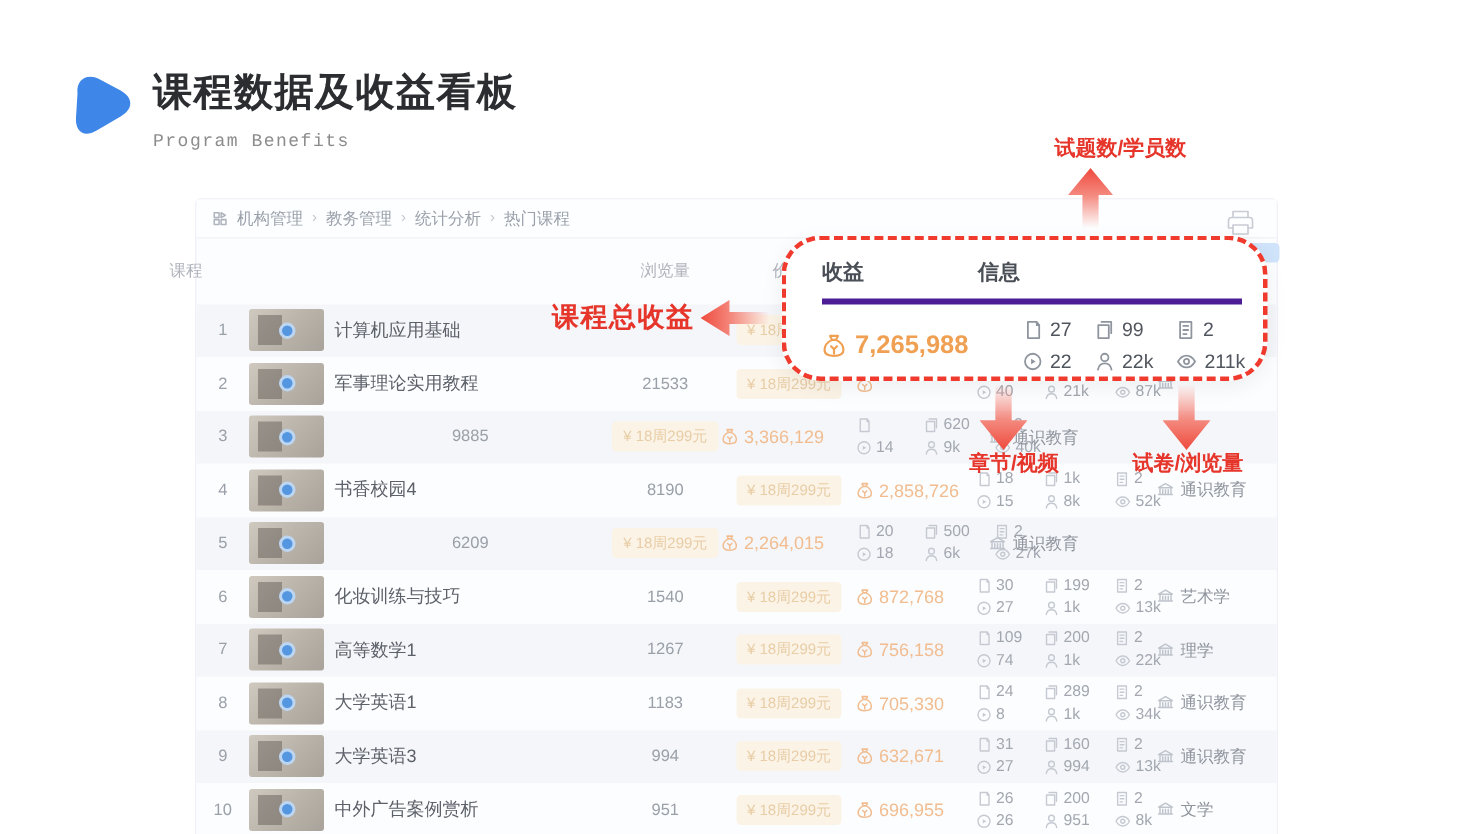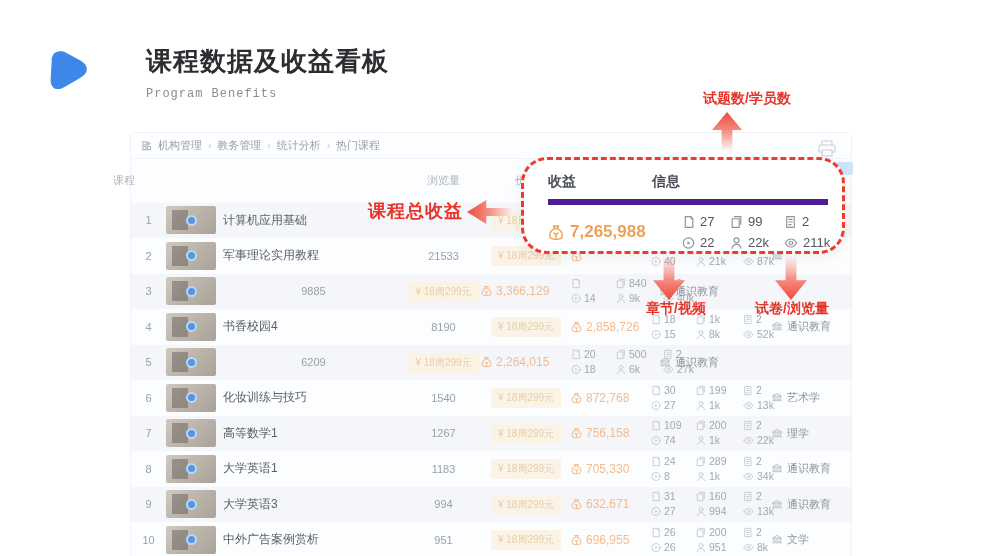--- a/index.html
+++ b/index.html
@@ -1,20 +1,20 @@
 <!DOCTYPE html>
 <html><head>
 <meta charset="utf-8">
 <style>
   * { margin:0; padding:0; box-sizing:border-box; }
   html,body { width:983px; height:556px; background:#fff; overflow:hidden;
               font-family:"Liberation Sans","DejaVu Sans",sans-serif; position:relative; }
 
   
-  .page-header { position:absolute; left:44px; top:44px; display:flex; align-items:flex-start;gap:44px; }
+  .page-header { position:absolute; left:44px; top:44px; display:flex; align-items:flex-start; }
   .logo { width:46px; height:46px; margin-top:2px; }
   .title-wrap { margin-left:12px; }
   .page-title { font-size:26px; font-weight:bold; color:#2b2d31; letter-spacing:1px; }
   .page-subtitle { margin-top:8px; font-size:12px; color:#8c8c8c;
                    font-family:"Liberation Mono","DejaVu Sans Mono",monospace; letter-spacing:1px; }
 
   
   .card { position:absolute; left:130px; top:132px; width:722px; height:532px;
           background:#fcfdff; border:1px solid #f0f2f7; border-radius:4px; }
   .breadcrumb-bar { height:26px; display:flex; align-items:center; padding-left:10px;
@@ -54,21 +54,21 @@
   .info-line { display:grid; grid-template-columns:45px 47px auto; }
   .info-pair { display:flex; align-items:center; gap:3px; }
   .info-pair svg { flex:none; }
   .cell-cat { display:flex; align-items:center; gap:4px; font-size:11px; color:#8f949d;
               padding-left:8px; white-space:nowrap; }
 
   
   .callout { position:absolute; left:521px; top:157px; width:324px; height:97px;
              background:#fff; border:3px dashed #f03a2e; border-radius:26px; z-index:10;
              box-shadow:0 4px 14px rgba(0,0,0,.06); padding:13px 0 0 24px; }
-  .co-headers { display:flex; border-bottom:6px solid #4c1d95; padding-bottom:8px; width:280px; }
+  .co-headers { display:flex; border-bottom:4px solid #4c1d95; padding-bottom:8px; width:280px; }
   .co-h { font-size:14px; font-weight:bold; color:#4a4f57; }
   .co-h.info { margin-left:76px; }
   .co-body { display:flex; align-items:center; margin-top:9px; }
   .co-revenue { display:flex; align-items:center; gap:6px; color:#efa053;
                 font-size:17px; font-weight:bold; width:134px; }
   .co-grid { display:grid; grid-template-columns:48px 54px auto; grid-row-gap:6px;
              font-size:13px; color:#51565e; }
   .co-pair { display:flex; align-items:center; gap:5px; }
 
   
@@ -294,21 +294,21 @@
         <span class="info-pair">
               <svg width="10" height="11" viewBox="0 0 12 13" style="color:#c5c9d1">
                 <path class="ic" d="M3 1.5h5.5l1.5 2v8H3zM8.5 1.5v2H10"></path>
               </svg>
               <span></span>
             </span>
         <span class="info-pair">
               <svg width="10" height="11" viewBox="0 0 12 13" style="color:#c5c9d1">
                 <path class="ic" d="M4 1.5h6v7M2 3.5h6.5v8H2z"></path>
               </svg>
-              <span>840</span>
+              <span>620</span>
             </span>
         <span class="info-pair">
               <svg width="10" height="11" viewBox="0 0 12 13" style="color:#c5c9d1">
                 <path class="ic" d="M2.5 1.5h7v10h-7zM4.5 4h3M4.5 6.5h3M4.5 9h2"></path>
               </svg>
               <span>2</span>
             </span>
       </div>
       <div class="info-line">
         <span class="info-pair">

